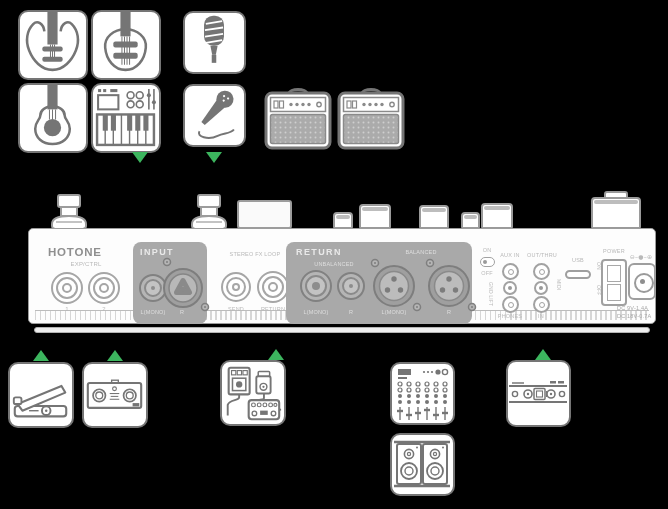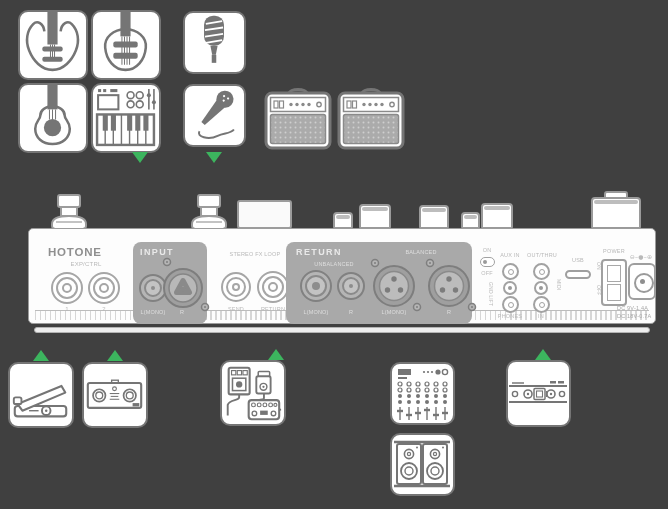--- a/index.html
+++ b/index.html
@@ -1,16 +1,16 @@
 <!DOCTYPE html>
 <html><head>
 <meta charset="utf-8">
 <style>
   html,body{margin:0;padding:0;}
-  #canvas{position:relative;width:668px;height:509px;background:#404040;overflow:hidden;
+  #canvas{position:relative;width:668px;height:509px;background:#000000;overflow:hidden;
           font-family:"Liberation Sans",sans-serif;}
   .abs{position:absolute;box-sizing:border-box;}
   
   .ibox{position:absolute;box-sizing:border-box;background:#fff;border:2.5px solid #757575;border-radius:10px;}
   .ibox svg{position:absolute;left:0;top:0;}
   
   .tri-dn{position:absolute;width:0;height:0;border-left:8px solid transparent;border-right:8px solid transparent;border-top:11px solid #3cb55e;}
   .tri-up{position:absolute;width:0;height:0;border-left:8px solid transparent;border-right:8px solid transparent;border-bottom:11px solid #3cb55e;}
   
   .body{position:absolute;left:28px;top:228px;width:628px;height:96px;background:#fdfdfd;

